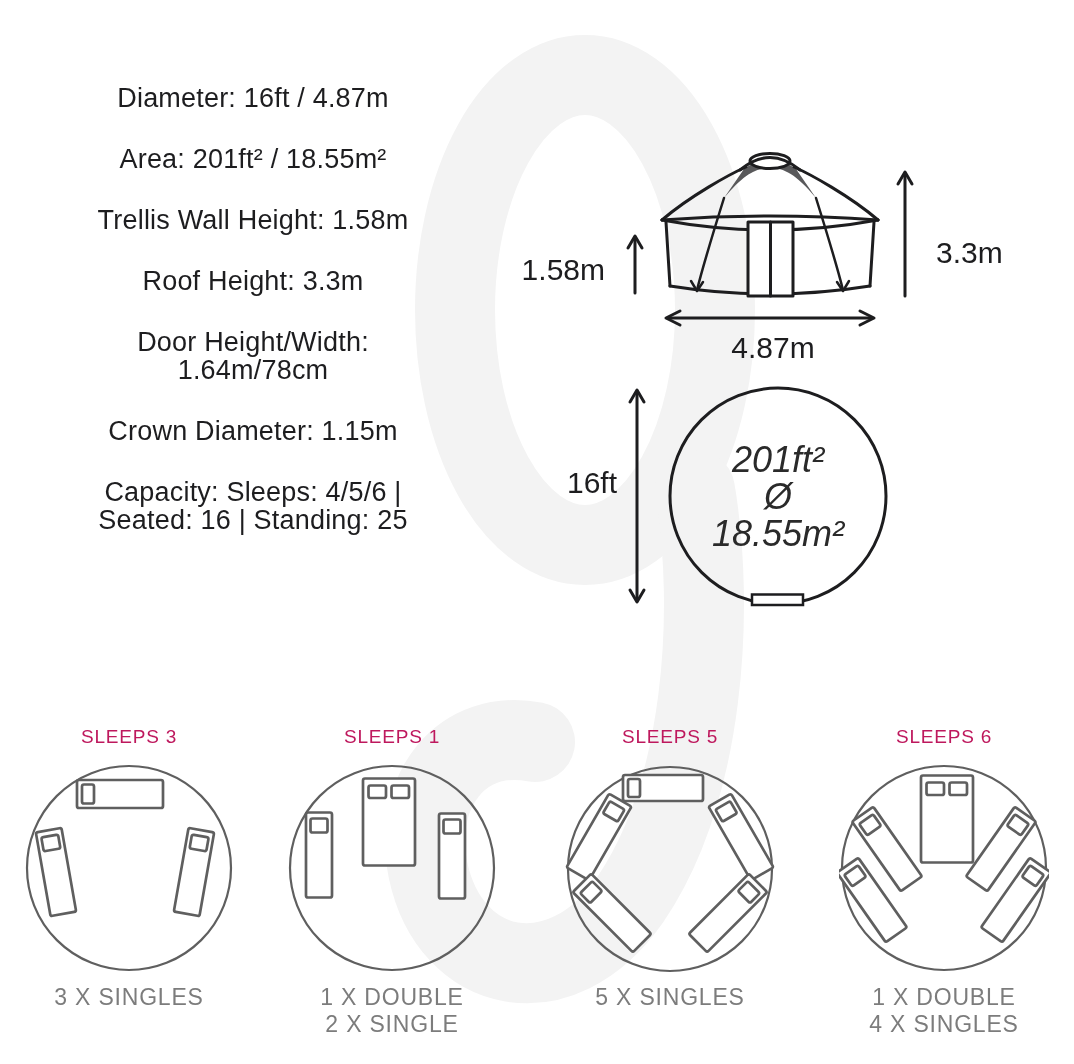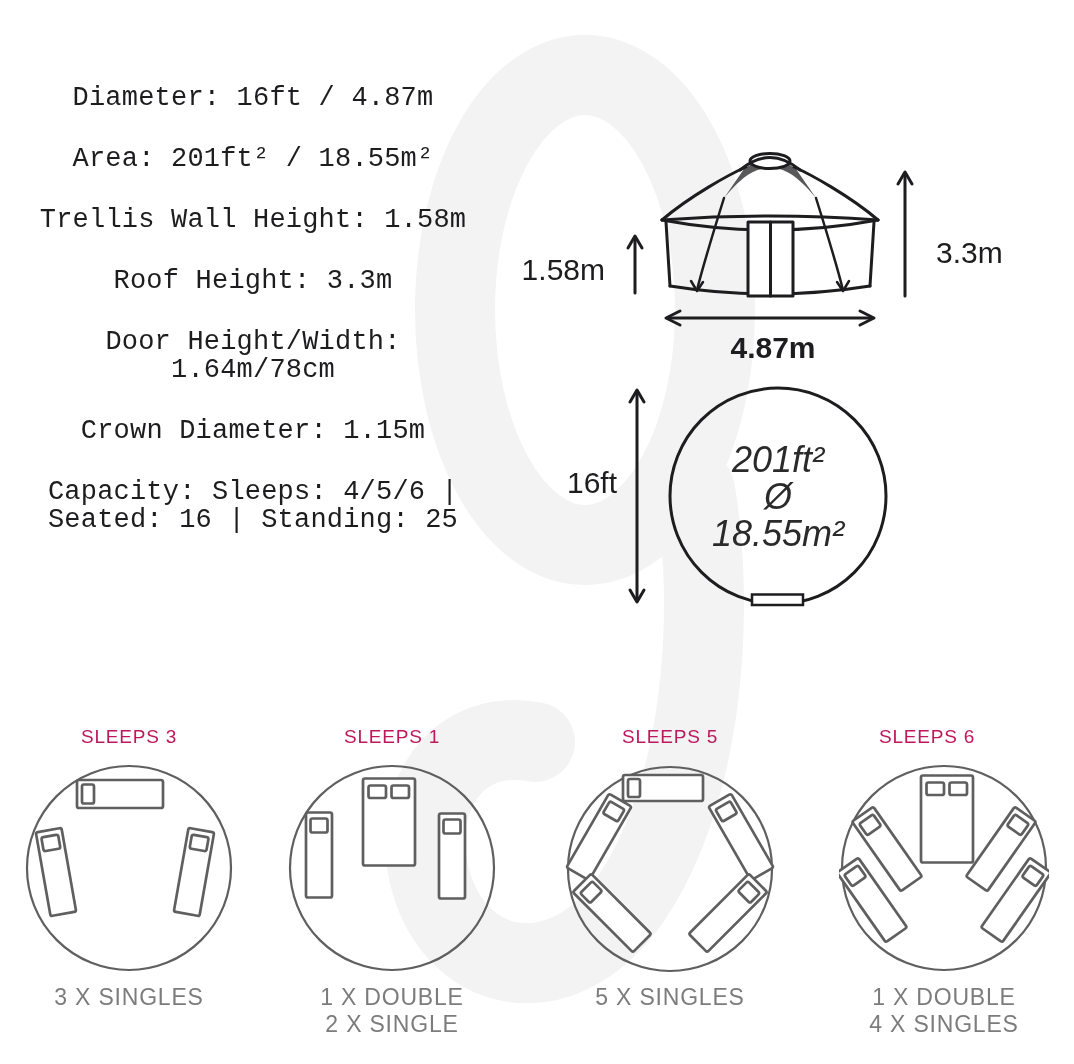--- a/index.html
+++ b/index.html
@@ -7,26 +7,26 @@
     position:relative;width:1074px;height:1064px;overflow:hidden;background:#ffffff;
     font-family:"Liberation Sans","DejaVu Sans",sans-serif;color:#1d1d1f;
   }
   svg{display:block;}
   .abs{position:absolute;}
   
   .specs{
     left:28px;top:84px;width:450px;text-align:center;
     font-size:27px;font-weight:500;line-height:28px;letter-spacing:.2px;color:#1d1d1f;
   }
-  .spec-item{margin-bottom:33px;white-space:pre-line;font-family:Liberation Mono, monospace;}
+  .spec-item{margin-bottom:33px;white-space:pre-line;}
   
   .dim-label{font-size:30px;font-weight:500;color:#1d1d1f;line-height:30px;}
   .lbl-wall{left:495px;top:255px;width:110px;text-align:right;}
   .lbl-roof{left:936px;top:238px;width:110px;text-align:left;}
-  .lbl-diam{left:703px;top:333px;width:140px;text-align:center;font-weight:bold;}
+  .lbl-diam{left:703px;top:333px;width:140px;text-align:center;}
   .lbl-16ft{left:545px;top:468px;width:72px;text-align:right;}
   .plan-labels{
     left:668px;top:441px;width:220px;text-align:center;
     font-size:36px;font-style:italic;font-weight:500;line-height:37px;color:#2a2a2a;
   }
   
   .fp-title{
     top:726px;width:220px;text-align:center;font-size:19px;color:#be185d;
     letter-spacing:.8px;line-height:22px;
   }
@@ -125,21 +125,21 @@
 
   <div class="abs plan-labels">
     <div>201ft²</div>
     <div>Ø</div>
     <div>18.55m²</div>
   </div>
 
   <div class="abs fp-title" style="left:19px">SLEEPS 3</div>
   <div class="abs fp-title" style="left:282px">SLEEPS 1</div>
   <div class="abs fp-title" style="left:560px">SLEEPS 5</div>
-  <div class="abs fp-title" style="left:817px">SLEEPS 6</div>
+  <div class="abs fp-title" style="left:834px">SLEEPS 6</div>
 
   <svg class="abs" style="left:24px;top:763px;" width="210" height="210" viewBox="0 0 210 210">
     <g fill="none" stroke="#5f5f5f">
       <circle cx="105" cy="105" r="102" stroke-width="2.2"></circle>
       <g stroke-width="2.7">
         <g transform="translate(96,31)">
           <rect x="-43" y="-14" width="86" height="28" rx="2" fill="#ffffff"></rect>
           <rect x="-38" y="-9.5" width="12" height="19" rx="2" fill="#ffffff"></rect>
         </g>
         <g transform="translate(32,109) rotate(-10)">

